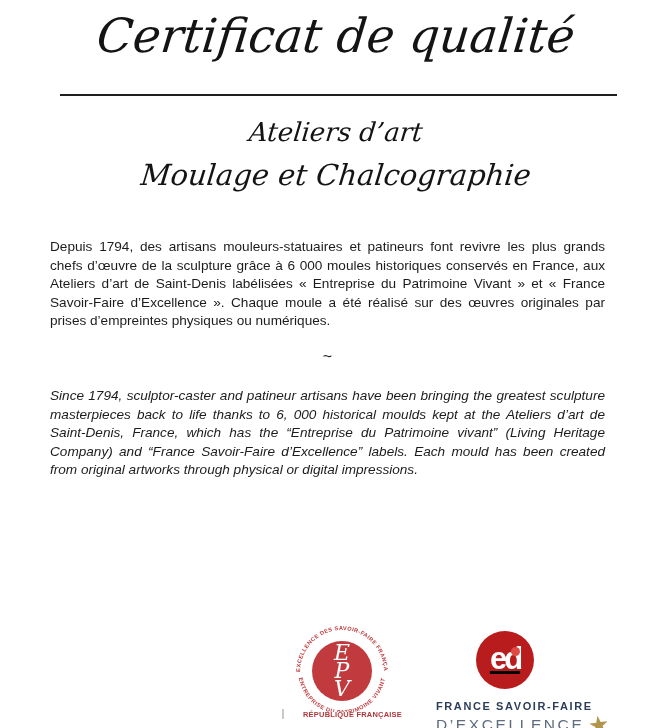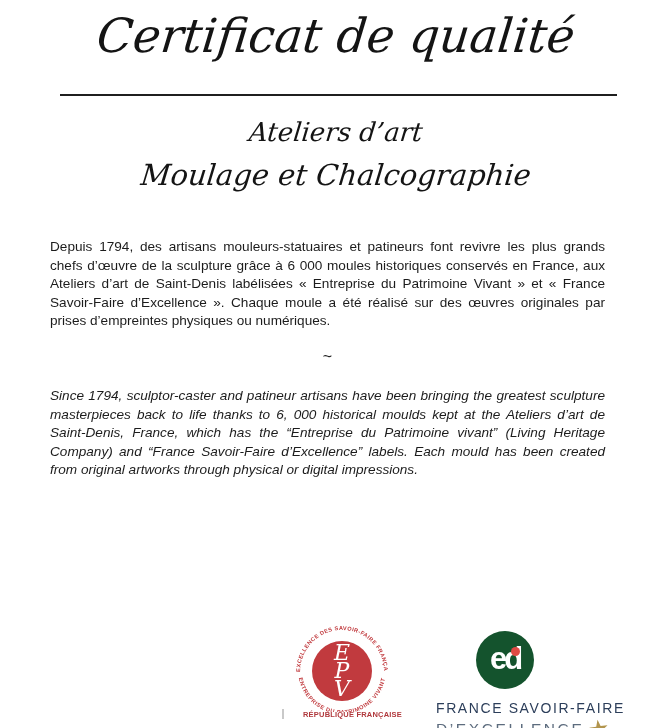--- a/index.html
+++ b/index.html
@@ -54,28 +54,28 @@
   }
   .fr-flag{display:inline-flex;width:12px;height:8px;border:0.5px solid #c9c9c9;}
   .fr-flag i{flex:1;}
   .fr-flag .b{background:#23366e;}
   .fr-flag .w{background:#ffffff;}
   .fr-flag .r{background:#b93a3d;}
   .rep-text{font-size:7.5px;font-weight:700;color:#b0383c;letter-spacing:0.2px;white-space:nowrap;}
 
   .fsfe-logo{position:absolute;left:436px;top:631px;width:150px;}
   .fsfe-circle{
-    width:58px;height:58px;border-radius:50%;background:#14532d;
+    width:58px;height:58px;border-radius:50%;background:#b91c1c;
     margin-left:40px;position:relative;
-    display:flex;align-items:center;justify-content:center;
+    display:flex;align-items:center;justify-content:center;text-decoration:underline;
   }
   .fsfe-mono{color:#ffffff;font-size:31px;font-weight:700;letter-spacing:-3px;margin-top:-2px;}
   .fsfe-dot{position:absolute;width:9px;height:9px;border-radius:50%;background:#df4a44;left:35px;top:16px;}
   .fsfe-line1{
-    margin-top:11px;color:#2c3e5a;font-size:14px;font-weight:400;
+    margin-top:11px;color:#2c3e5a;font-size:11px;font-weight:700;
     letter-spacing:1.6px;white-space:nowrap;text-align:center;
   }
   .fsfe-line2{
     margin-top:3px;display:flex;align-items:center;gap:4px;white-space:nowrap;
   }
   .fsfe-exc{color:#5d6c7e;font-size:15.5px;font-weight:400;letter-spacing:2.6px;}
   .fsfe-star{color:#b2954d;font-size:24px;line-height:20px;display:inline-block;transform:rotate(-8deg);}
 </style>
 </head>
 <body>

